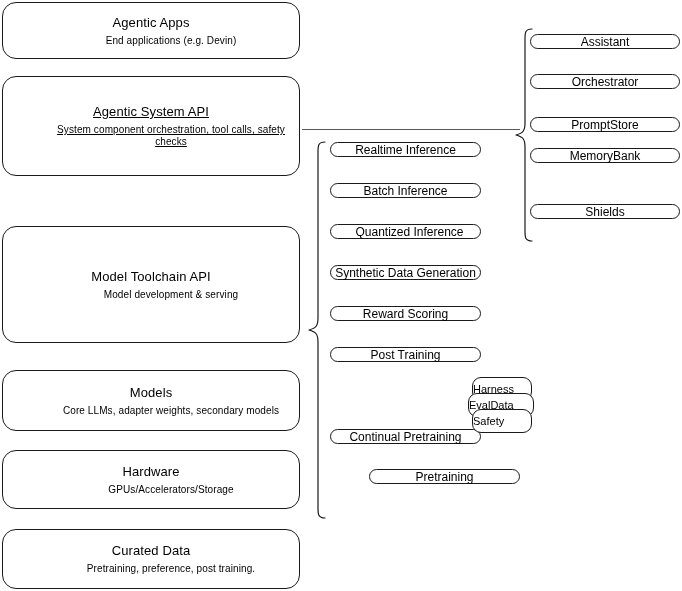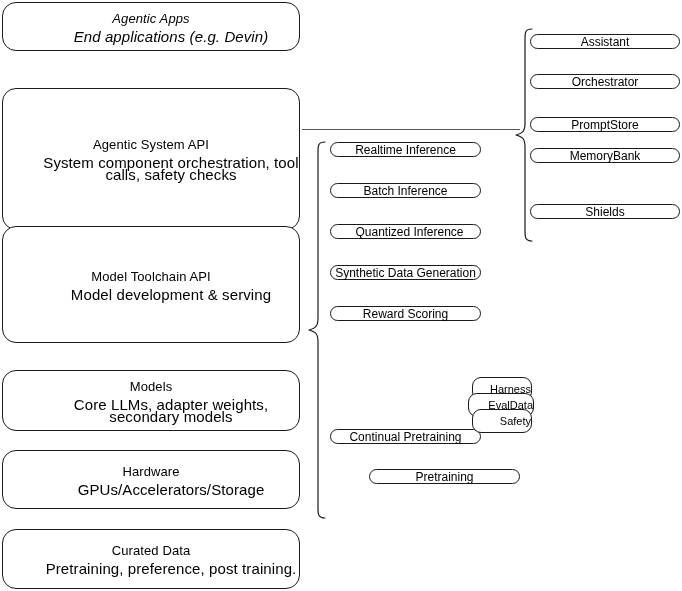--- a/index.html
+++ b/index.html
@@ -40,21 +40,21 @@
     left: 2px;
     width: 298px;
     border-radius: 14px;
   }
   .layer .title {
     font-size: 13px;
     line-height: 16px;
     letter-spacing: .1px;
   }
   .layer .subtitle {
-    font-size: 15px;
+    font-size: 10px;
     line-height: 12px;
     margin-top: 4px;
     letter-spacing: .1px;
     padding-left: 40px;
   }
 
   
   .item {
     height: 15px;
     border-radius: 10px;
@@ -74,21 +74,21 @@
   
   .pill {
     position: absolute;
     box-sizing: border-box;
     border: 1px solid #1a1a1a;
     border-radius: 9px;
     background: #ffffff;
     height: 24px;
     display: flex;
     align-items: center;
-    justify-content: flex-end;
+    justify-content: flex-start;
     font-size: 11px;
     line-height: 13px;
     color: #000000;
     z-index: 5;
   }
 
   
   .connector {
     position: absolute;
     background: #555a5e;
@@ -106,26 +106,26 @@
     stroke-width: 1.2;
     stroke-linecap: round;
     stroke-linejoin: round;
   }
 </style>
 </head>
 <body>
 
 <div id="canvas">
 
-  <div class="box layer" style="top:2px;height:49px;font-style:italic;">
+  <div class="box layer" style="top:2px;height:57px;">
     <div class="title">Agentic Apps</div>
     <div class="subtitle">End applications (e.g. Devin)</div>
   </div>
 
-  <div class="box layer" style="top:88px;height:142px;">
+  <div class="box layer" style="top:76px;height:100px;text-decoration:underline;">
     <div class="title">Agentic System API</div>
     <div class="subtitle">System component orchestration, tool calls, safety checks</div>
   </div>
 
   <div class="box layer" style="top:226px;height:117px;">
     <div class="title">Model Toolchain API</div>
     <div class="subtitle">Model development &amp; serving</div>
   </div>
 
   <div class="box layer" style="top:370px;height:61px;">
@@ -157,20 +157,23 @@
   </div>
   <div class="box item mid-item" style="top:224px;padding-left:8px;">
     <span>Quantized Inference</span>
   </div>
   <div class="box item mid-item" style="top:265px;">
     <span>Synthetic Data Generation</span>
   </div>
   <div class="box item mid-item" style="top:306px;">
     <span>Reward Scoring</span>
   </div>
+  <div class="box item mid-item" style="top:347px;">
+    <span>Post Training</span>
+  </div>
   <div class="box item mid-item" style="top:429px;">
     <span>Continual Pretraining</span>
   </div>
   <div class="box item mid-item" style="top:469px;margin-left:39px;">
     <span>Pretraining</span>
   </div>
 
   <div class="pill" style="left:472px;top:377px;width:60px;">
     <span>Harness</span>
   </div>

